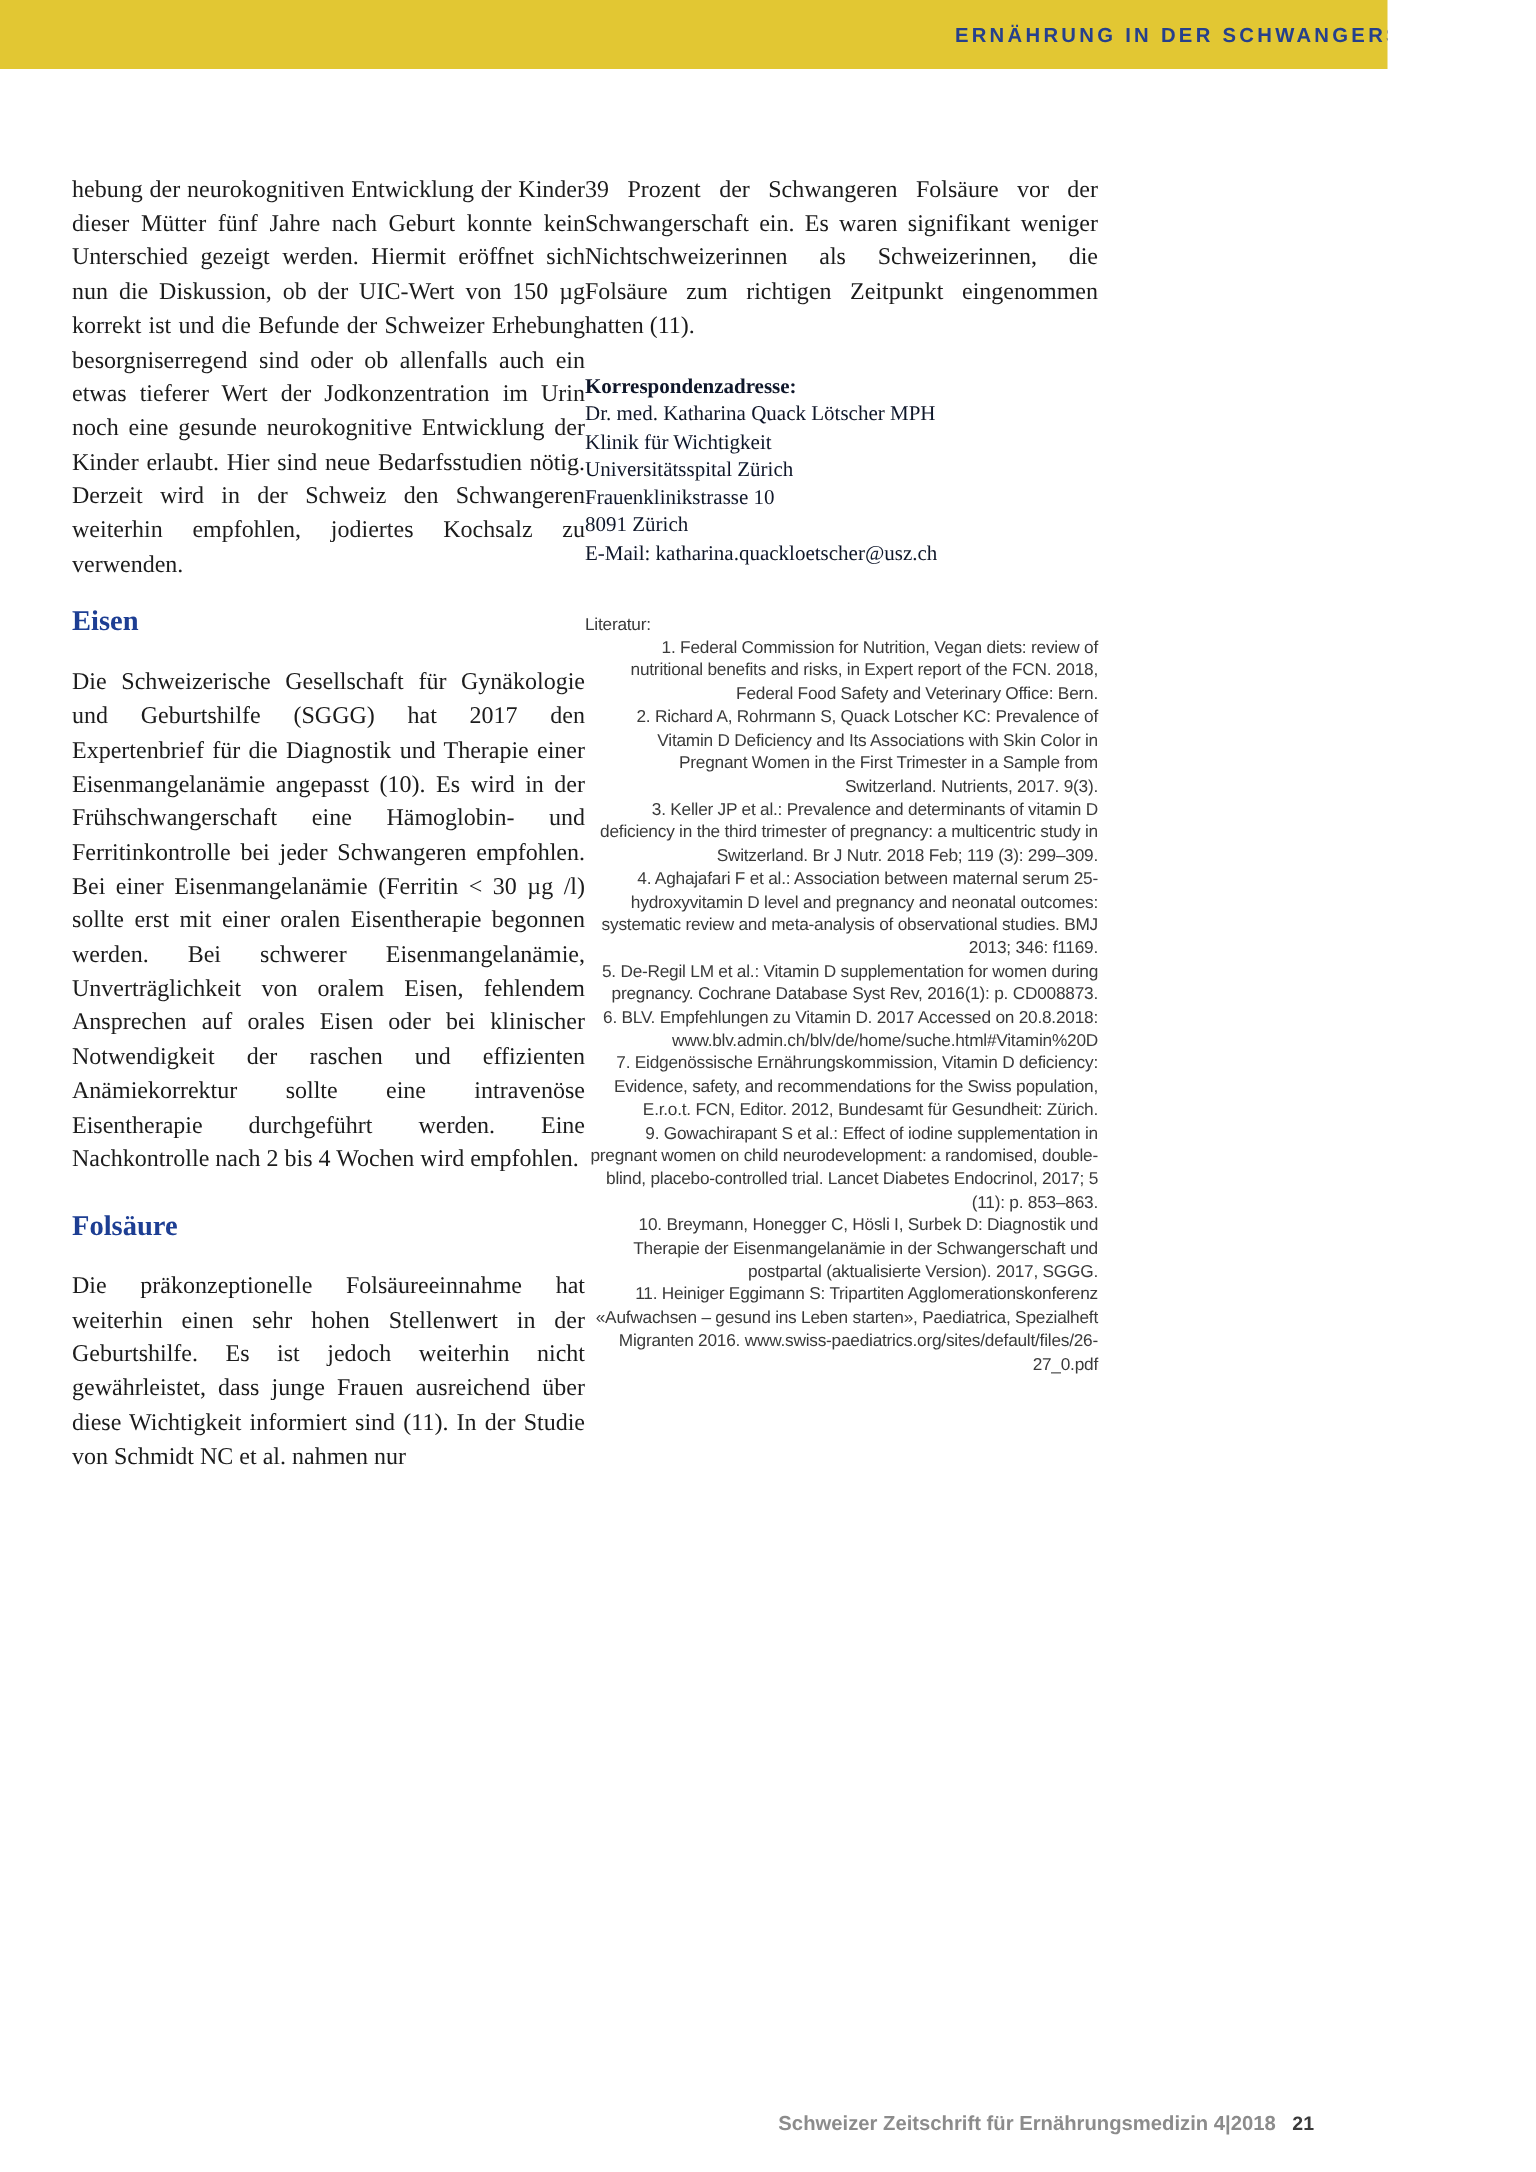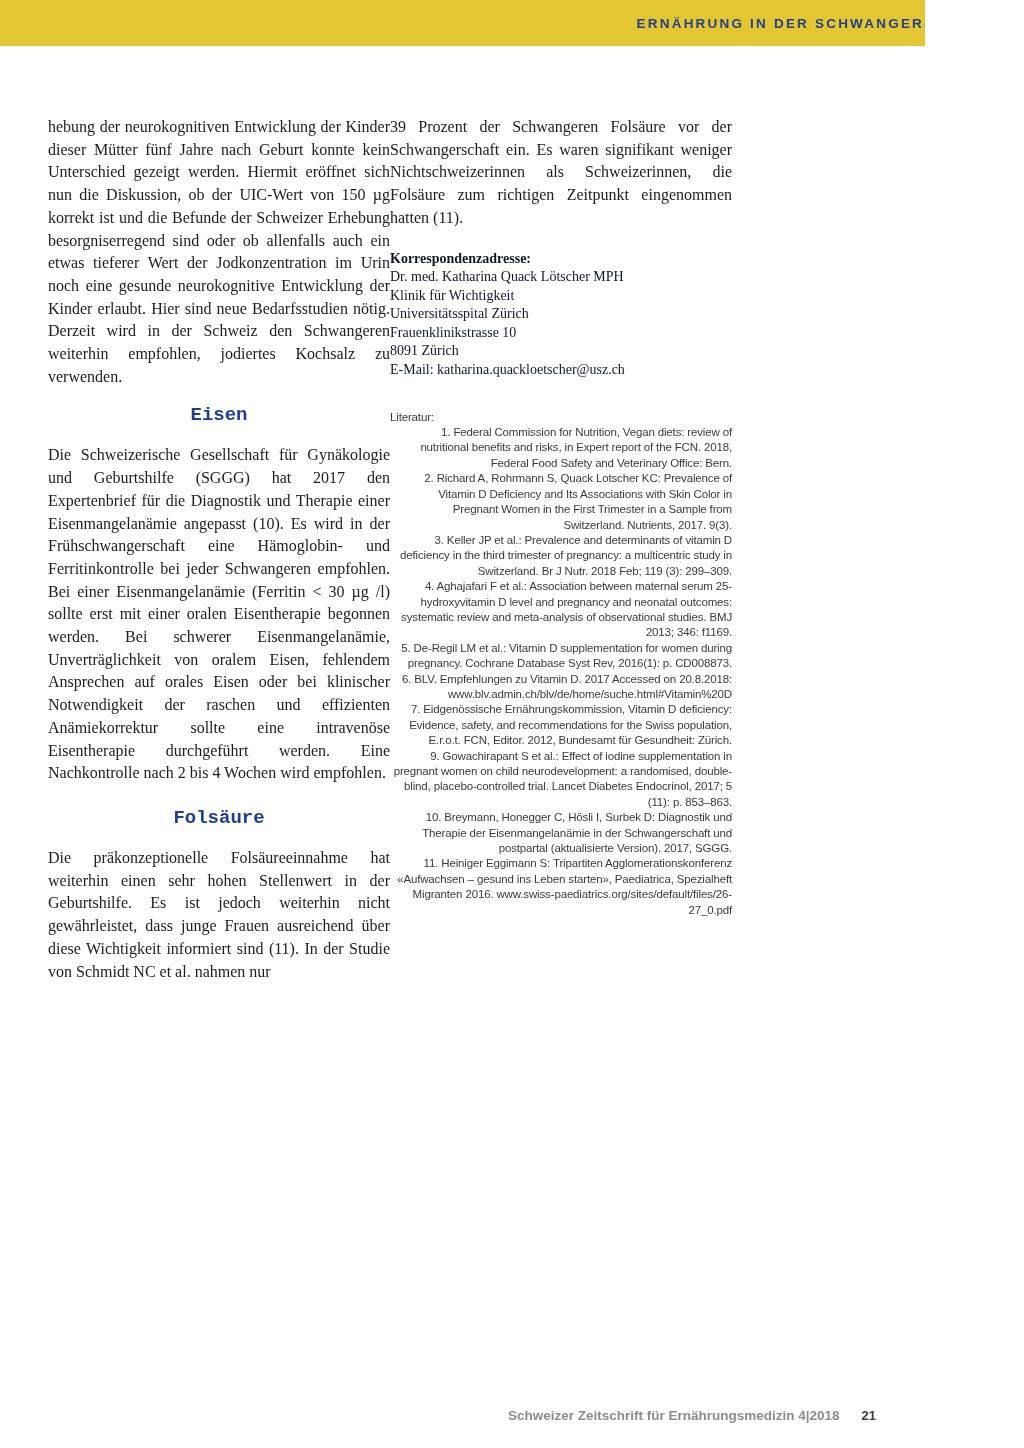--- a/index.html
+++ b/index.html
@@ -39,26 +39,25 @@
   }
   .col { width: 342px; }
   .body-text {
     font-family: "Liberation Serif", serif;
     font-size: 16px;
     line-height: 22.7px;
     text-align: justify;
     color: #1c1c1c;
   }
   .section-heading {
-    font-family: Liberation Mono, monospace;
+    font-family: Liberation Serif, serif;
     font-weight: bold;
     font-size: 19px;
     color: #1d3e93;
     margin: 16px 0 18px 0;
-    text-align: center;
   }
   .section-heading.second { margin-top: 22px; }
   .corr {
     margin-top: 20px;
     font-family: "Liberation Serif", serif;
     font-size: 14px;
     line-height: 18.6px;
     color: #0f172a;
   }
   .corr-title { font-weight: bold; }
@@ -72,21 +71,21 @@
     color: #3a3a3a;
   }
   .lit-title { margin: 0; }
   .lit-ref { margin: 0; text-align: right; }
   .page-footer {
     position: absolute;
     top: 1408px;
     right: 49px;
     display: flex;
     align-items: baseline;
-    gap: 22px;
+    gap: 11px;
     font-family: "Liberation Sans", sans-serif;
     font-weight: bold;
     white-space: nowrap;
     margin-left: 20px;
   }
   .footer-journal { font-size: 13.5px; color: #8c8c8c; }
   .footer-page { font-size: 13px; color: #3a3a3a; }
 </style>
 </head>
 <body>

